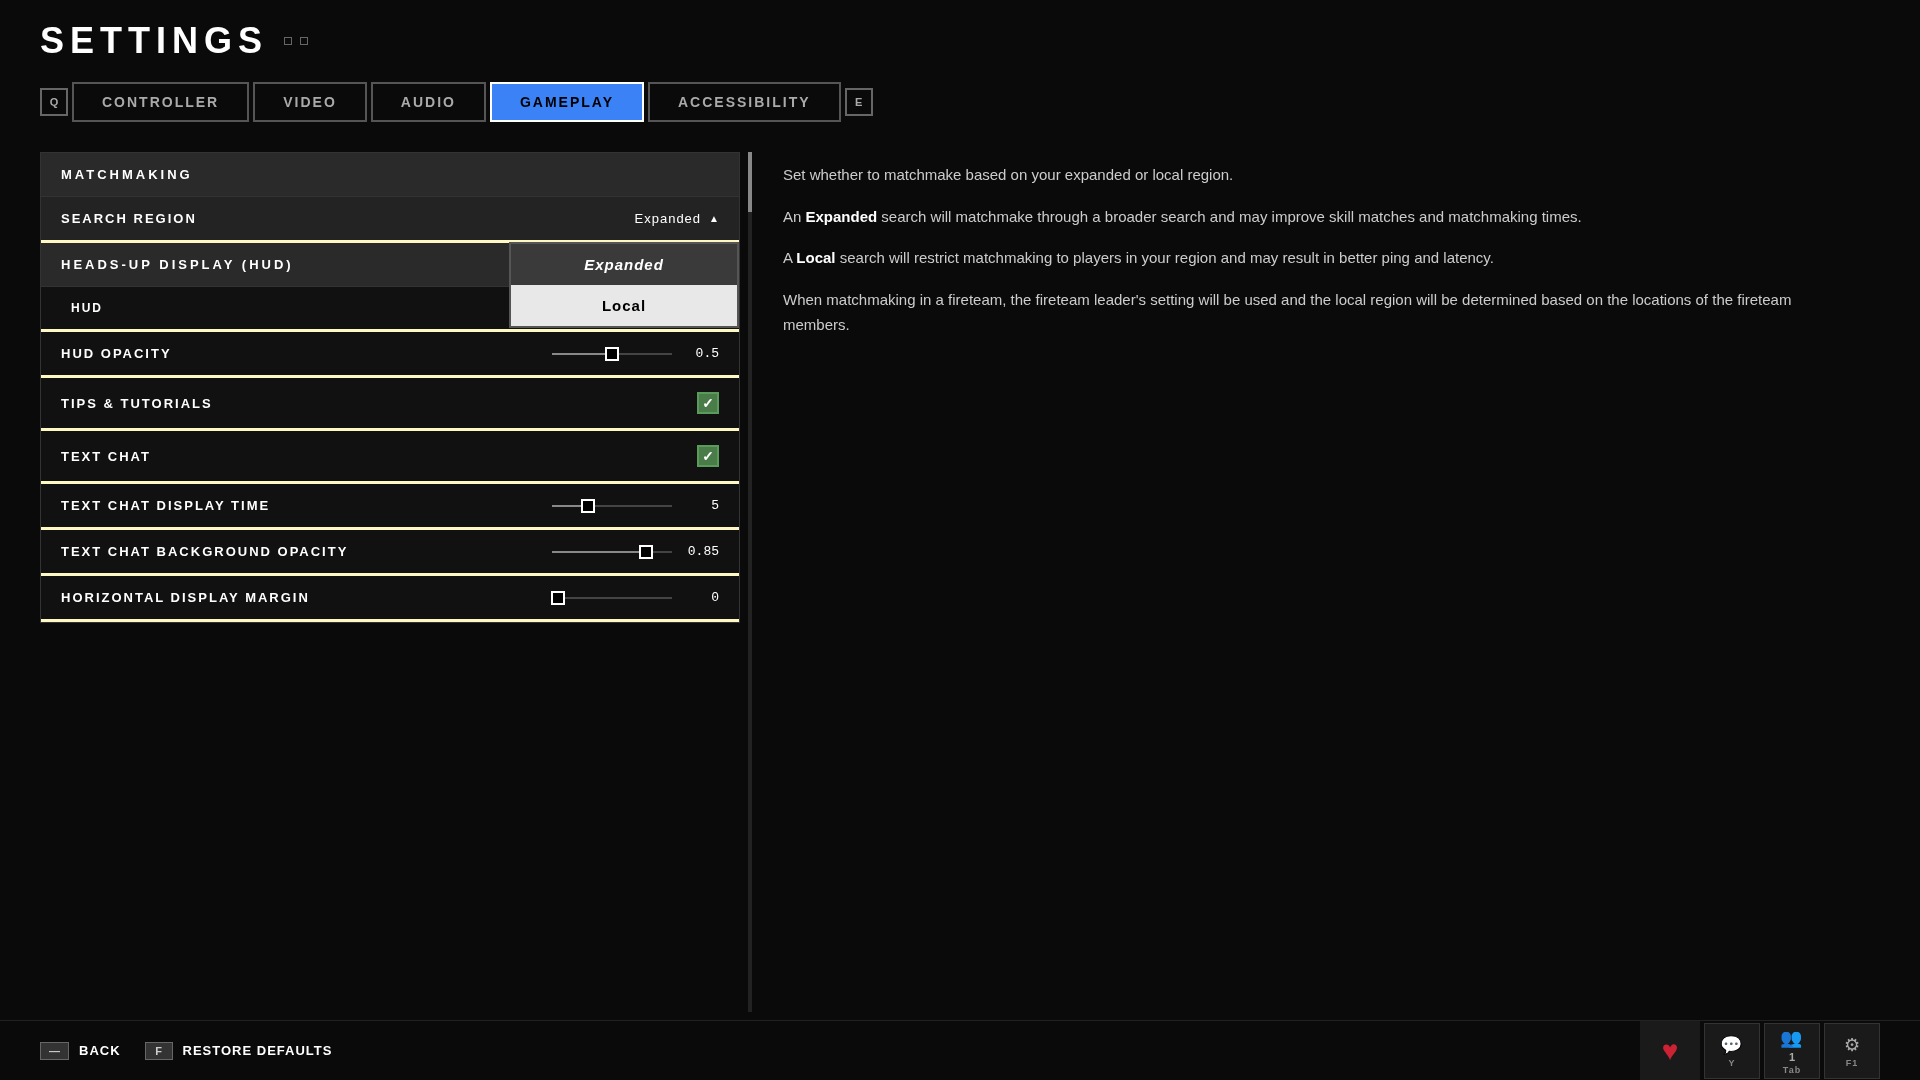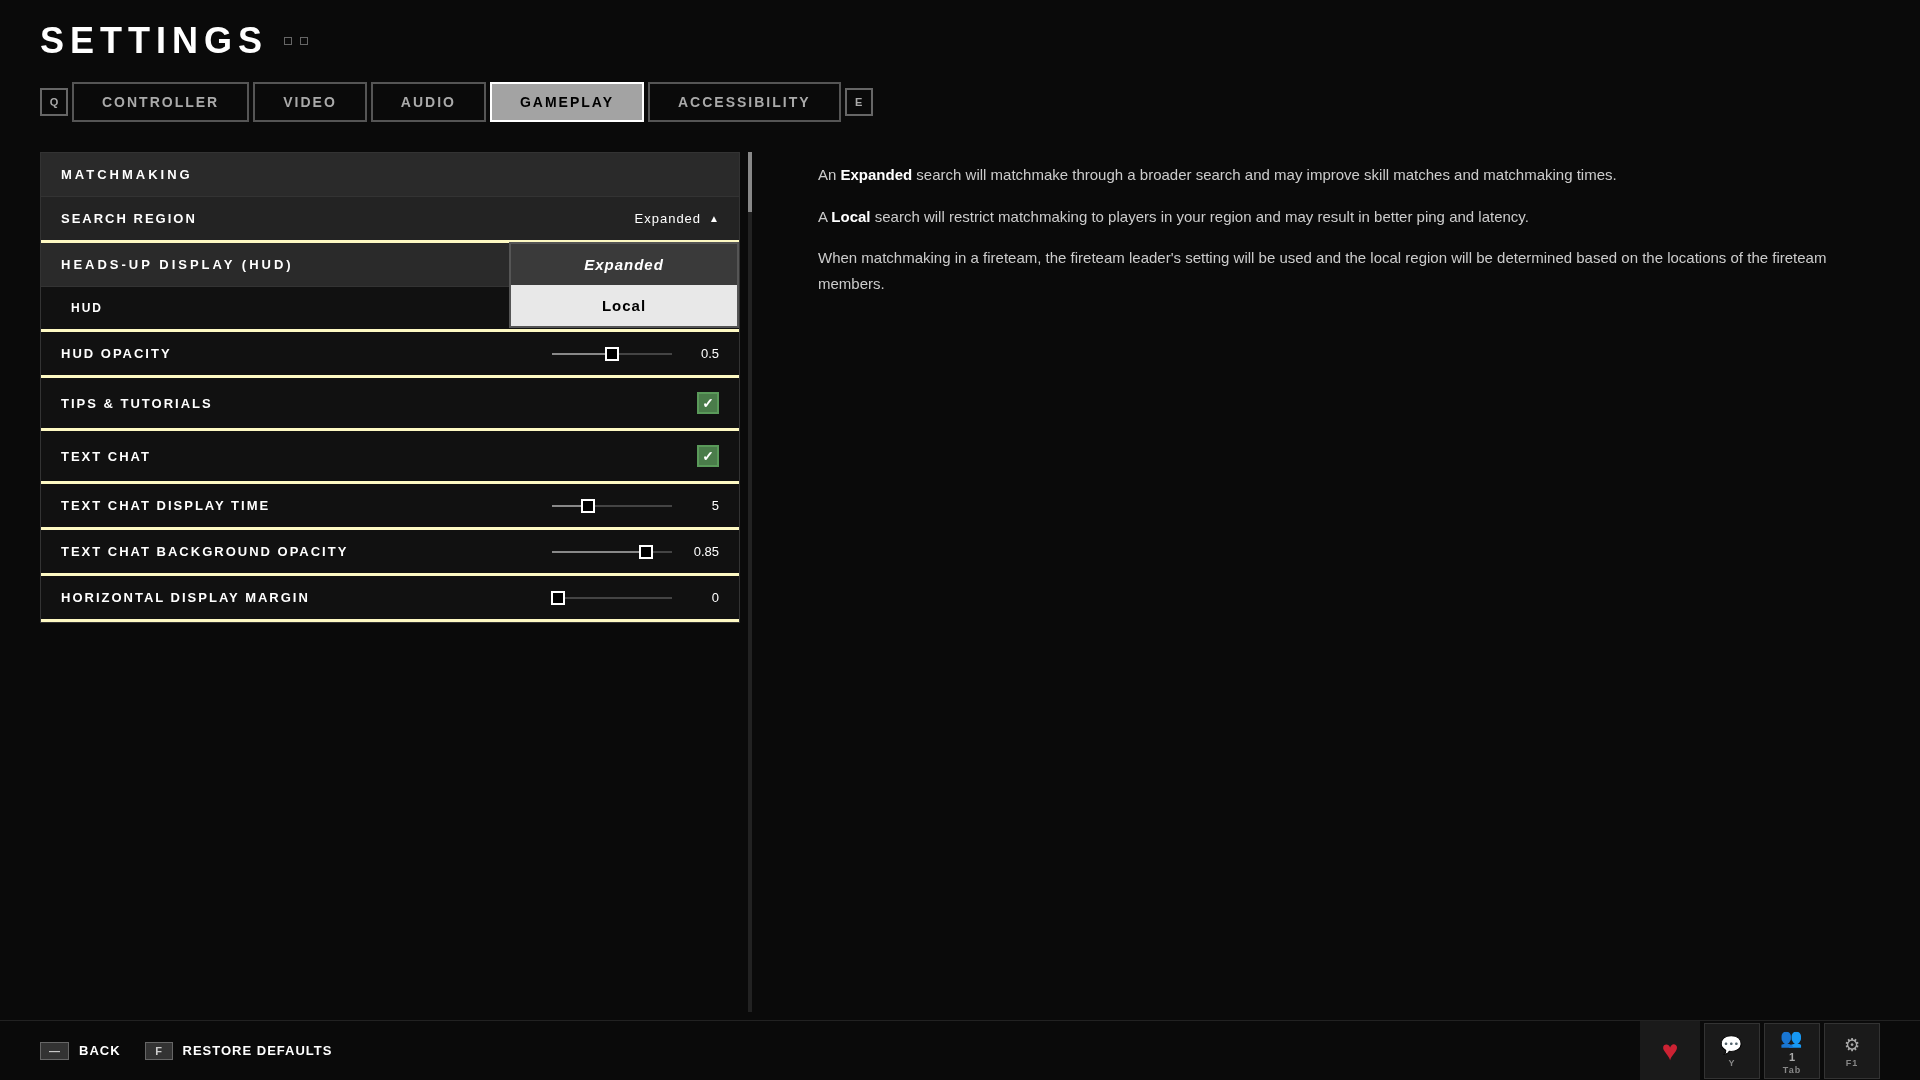--- a/index.html
+++ b/index.html
@@ -74,28 +74,28 @@
       font-size: 14px;
       font-weight: 700;
       letter-spacing: 2px;
       cursor: pointer;
       text-transform: uppercase;
       transition: all 0.1s;
     }
 
     .nav-tab.active {
       border-color: #ffffff;
-      background: #a3a3a3;
+      background: #3b82f6;
       color: #000000;
     }
 
     
     .content-area {
       display: flex;
-      gap: 58px;
+      gap: 23px;
       height: calc(100% - 180px);
     }
 
     
     .settings-panel {
       width: 700px;
       flex-shrink: 0;
       position: relative;
     }
 
@@ -208,20 +208,21 @@
       background: #3a3a3a;
       color: #ffffff;
       font-style: italic;
     }
 
     
     .slider-container {
       display: flex;
       align-items: center;
       gap: 12px;
+      font-family: Liberation Mono, monospace;
     }
 
     .slider-track {
       width: 120px;
       height: 2px;
       background: #444;
       position: relative;
     }
 
     .slider-fill {
@@ -531,20 +532,23 @@
 
       </div>
 
       <div class="scrollbar">
         <div class="scrollbar-thumb"></div>
       </div>
     </div>
 
     <div class="info-panel">
       <p>
+        <span>Set whether to matchmake based on your expanded or local region.</span>
+      </p>
+      <p>
         <span>An </span><span class="bold-text">Expanded</span><span> search will matchmake through a broader search and may improve skill matches and matchmaking times.</span>
       </p>
       <p>
         <span>A </span><span class="bold-text">Local</span><span> search will restrict matchmaking to players in your region and may result in better ping and latency.</span>
       </p>
       <p>When matchmaking in a fireteam, the fireteam leader's setting will be used and the local region will be determined based on the locations of the fireteam members.</p>
     </div>
   </div>
 </div>
 

